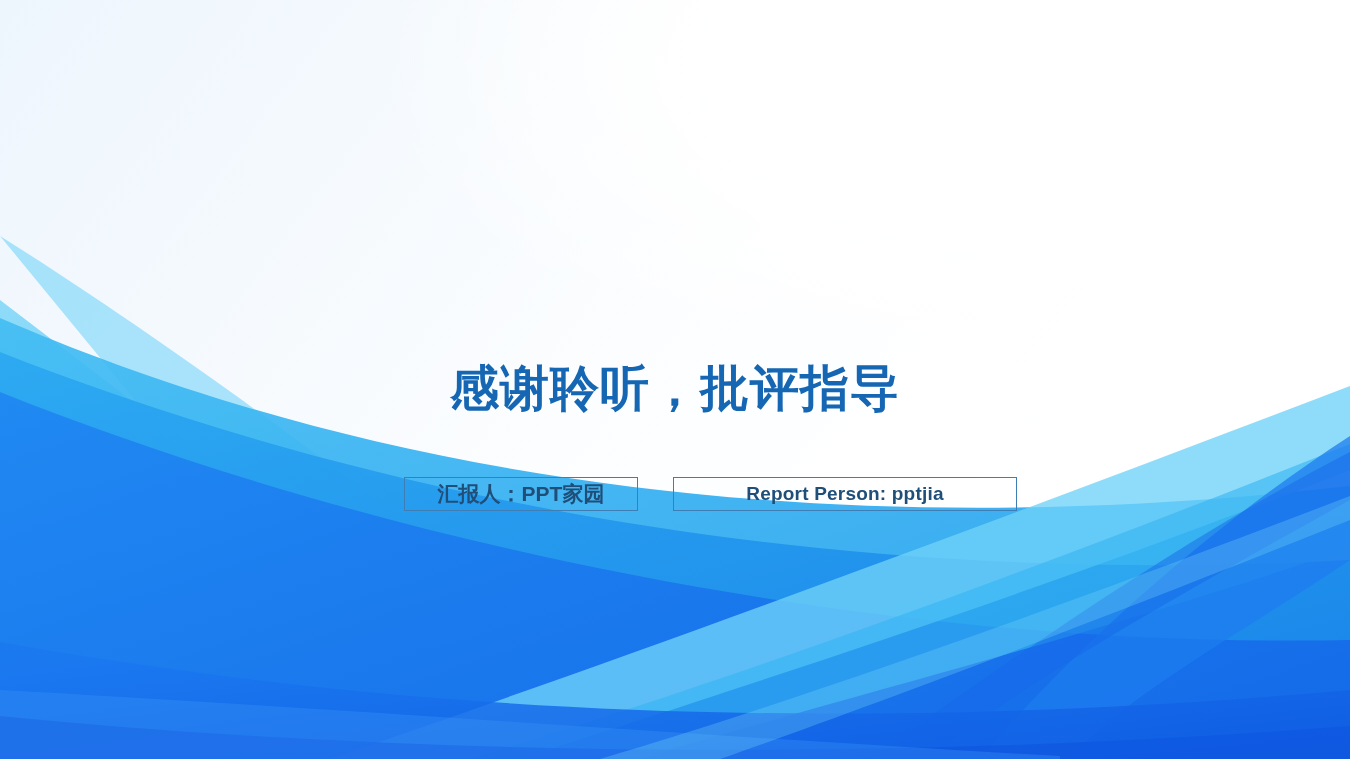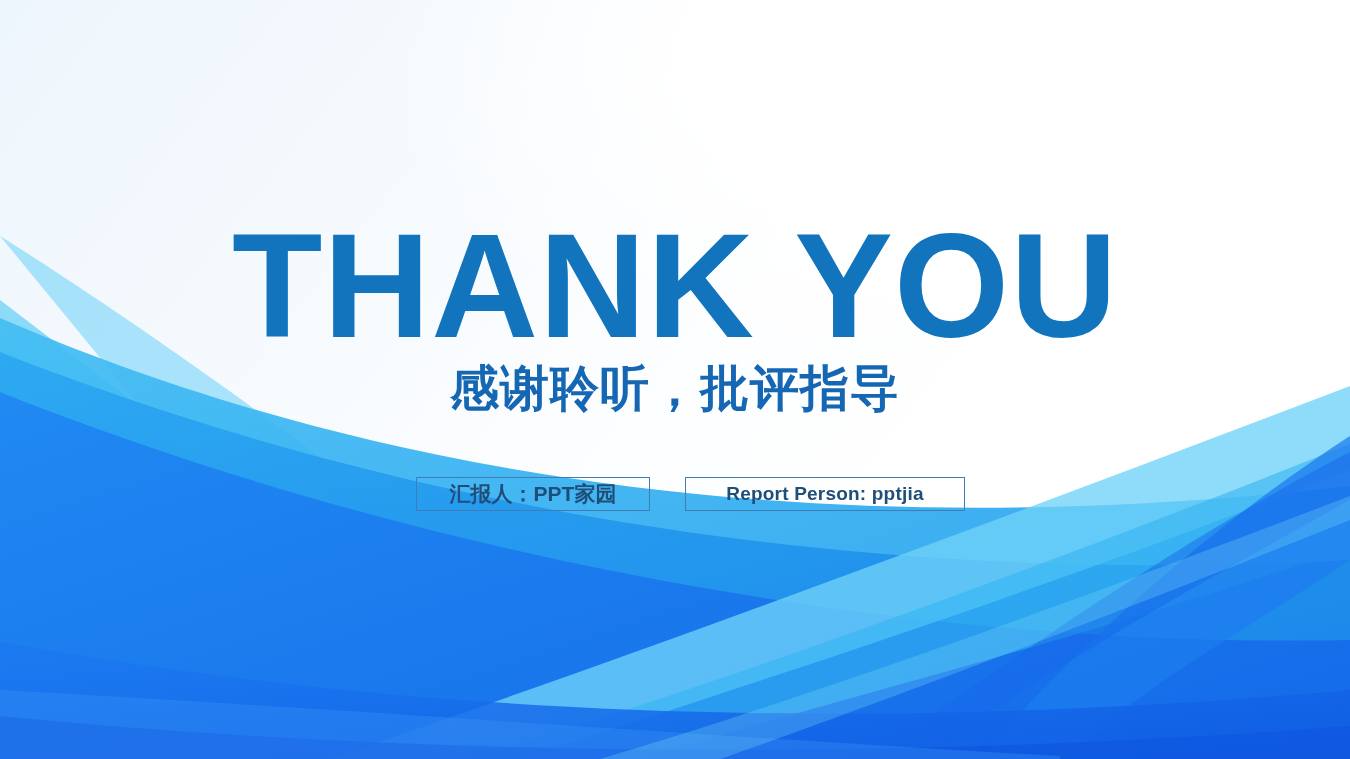--- a/index.html
+++ b/index.html
@@ -67,21 +67,21 @@
     line-height: 54px;
     font-weight: bold;
     color: #1566b3;
     white-space: nowrap;
     letter-spacing: 1px;
   }
 
   
   .label-row {
     position: absolute;
-    left: 416px;
+    left: 404px;
     top: 477px;
     display: flex;
     align-items: flex-start;
     gap: 35px;
   }
   .label-box {
     box-sizing: border-box;
     height: 34px;
     border: 1px solid #3e7eb5;
     background: transparent;
@@ -91,21 +91,21 @@
     color: #1f4e79;
     font-weight: bold;
     white-space: nowrap;
   }
   .label-box.cn {
     width: 234px;
     font-size: 21px;
     letter-spacing: 0px;
   }
   .label-box.en {
-    width: 280px;
+    width: 344px;
     font-size: 19px;
     letter-spacing: 0.2px;
   }
 </style>
 </head>
 <body>
 
 <div id="slide">
 
   <div class="bg-base"></div>
@@ -151,21 +151,20 @@
       <path d="M 870 759 C 1010 660, 1180 540, 1350 452 L 1350 500 C 1170 600, 1010 690, 930 759 Z" fill="#1668ea" opacity="0.5"></path>
 
       <path d="M0 642 C 330 700, 760 742, 1350 690 L 1350 759 L 0 759 Z" fill="url(#gE)" opacity="0.85"></path>
       <path d="M0 716 C 400 756, 900 762, 1350 726 L 1350 759 L 0 759 Z" fill="#0f57e0" opacity="0.72"></path>
 
       <path d="M0 690 C 300 706, 700 736, 1060 756 L 1060 759 L 0 759 Z" fill="#3a95f7" opacity="0.35"></path>
       <path d="M 600 759 C 800 700, 1080 600, 1350 496 L 1350 520 C 1100 620, 860 710, 720 759 Z" fill="#78d6f9" opacity="0.3"></path>
     </svg>
   </div>
 
-  <div class="title">THANK YOU</div>
 
   <div class="subtitle">感谢聆听，批评指导</div>
 
   <div class="label-row">
     <div class="label-box cn">汇报人：PPT家园</div>
     <div class="label-box en">Report Person: pptjia</div>
   </div>
 
 </div>
 

